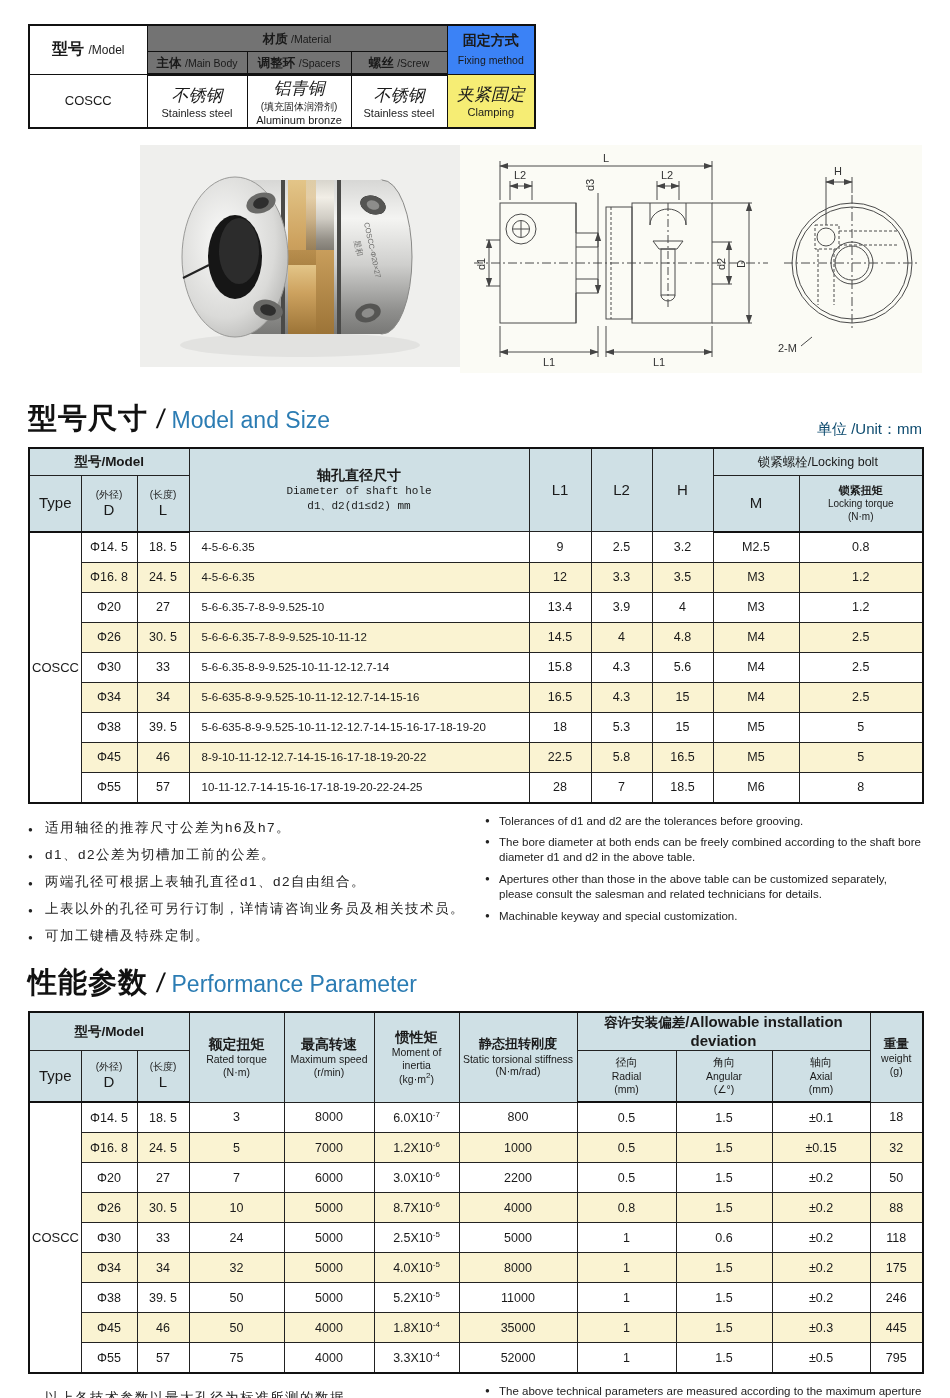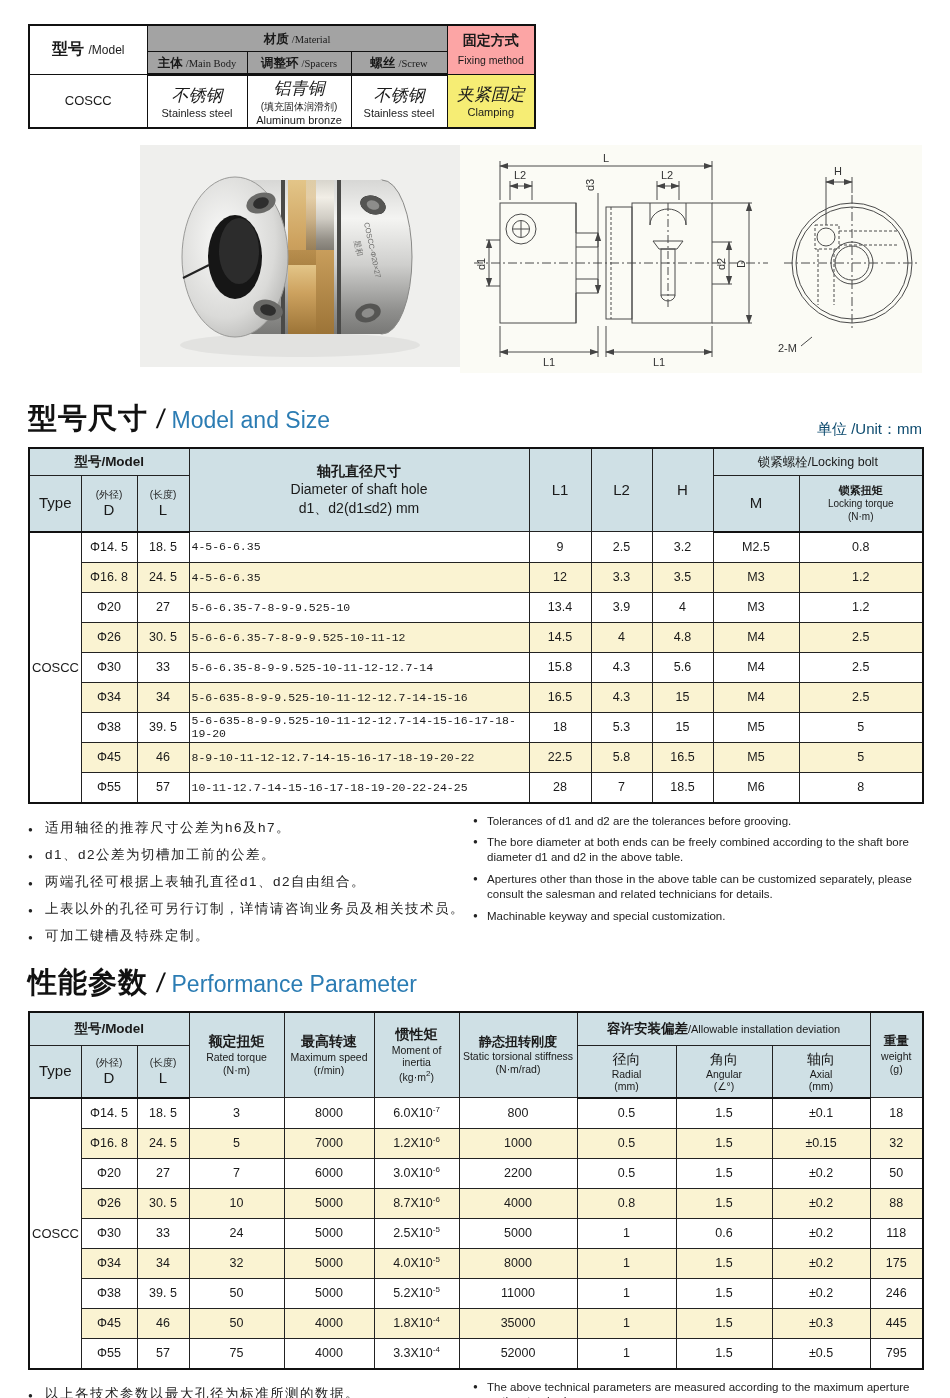--- a/index.html
+++ b/index.html
@@ -3,22 +3,22 @@
 <meta charset="utf-8">
 <style>
   html,body{margin:0;padding:0;background:#ffffff;}
   body{width:950px;min-height:1398px;font-family:"Liberation Sans","DejaVu Sans",sans-serif;color:#1a1a1a;}
   .page{padding:24px 28px 10px 28px;width:894px;}
 
   
   table{border-collapse:collapse;table-layout:fixed;}
   .mat-table{width:506px;border:2px solid #111;}
   .mat-table td{border:1px solid #111;text-align:center;vertical-align:middle;padding:1px 2px;}
-  .mat-table .hdr{background:#a3a3a3;font-family:Liberation Serif, serif;}
-  .mat-table .yellow-hdr{background:#fca5a5;}
+  .mat-table .hdr{background:#737373;}
+  .mat-table .yellow-hdr{background:#3b82f6;}
   .mat-table .yellow-cell{background:#f6ed74;}
   .mat-table tr.hdr-bottom td{border-bottom:3px solid #111;}
   .mt-zh-big{font-size:16px;font-weight:bold;}
   .mt-en-big{font-size:12px;}
   .mt-zh{font-size:12.5px;font-weight:bold;}
   .mt-en{font-size:10.5px;}
   .mt-cell-zh{font-size:17px;display:block;font-style:italic;}
   .mt-cell-note{font-size:10px;display:block;}
   .mt-cell-en{font-size:11px;display:block;}
   .h-r1{height:26px;}
@@ -40,32 +40,32 @@
   .t-unit{margin-left:auto;font-size:15px;color:#0c4a6e;align-self:flex-end;}
 
   
   .data-table{width:894px;border:2px solid #111;}
   .data-table td,.data-table th{border:1px solid #222;text-align:center;vertical-align:middle;padding:0 2px;font-weight:normal;}
   .data-table thead th{background:#cfe0e5;}
   .data-table thead tr:last-child th{border-bottom:2px solid #111;}
   .data-table tbody td{font-size:12.5px;height:29px;background:#fff;}
   .data-table tbody tr.cream td{background:#faf3d2;}
   .data-table tbody td.type-cell{font-size:13px;background:#fff;}
-  .data-table tbody td.left{text-align:left;padding-left:2px;font-size:11.5px;font-family:Liberation Mono, monospace;}
+  .data-table tbody td.left{text-align:left;padding-left:12px;font-size:11.5px;}
   .hd-zh{font-size:14px;font-weight:bold;display:block;line-height:1.25;}
   .hd-zh-inline{font-size:13.5px;font-weight:bold;}
   .hd-en{font-size:10.5px;display:block;line-height:1.2;}
-  .hd-mid{font-size:14px;display:block;line-height:1.3;}
+  .hd-mid{font-size:11px;display:block;line-height:1.3;font-family:Liberation Mono, monospace;}
   .hd-note{font-size:10px;display:block;line-height:1.3;}
   .hd-sym{font-size:15px;display:block;line-height:1.2;}
   .hd-big{font-size:15px;}
   sup{font-size:8px;}
 
   
-  .notes{display:flex;margin:10px 0 4px 0;}
+  .notes{display:flex;margin:10px 0 4px 0;gap:12px;}
   .notes ul{list-style:none;margin:0;padding:0;}
   .notes-zh{width:445px;}
   .notes-zh li{font-size:13.5px;letter-spacing:1.5px;line-height:2.0;position:relative;padding-left:17px;color:#222;}
   .notes-en{flex:1;padding-left:16px;}
   .notes-en li{font-size:11.5px;line-height:1.3;margin-bottom:7px;position:relative;padding-left:14px;color:#222;}
   .notes li::before{content:"●";position:absolute;left:0;font-size:8px;}
   .notes-zh li::before{top:8px;}
   .notes-en li::before{top:2px;}
 </style>
 </head>
@@ -465,21 +465,21 @@
         <th rowspan="2">
             <span class="hd-zh">惯性矩</span>
             <span class="hd-en">Moment of inertia</span>
             <span class="hd-en">(kg·m<sup>2</sup>)</span>
           </th>
         <th rowspan="2">
             <span class="hd-zh" style="font-size:13px;">静态扭转刚度</span>
             <span class="hd-en">Static torsional stiffness</span>
             <span class="hd-en">(N·m/rad)</span>
           </th>
-        <th colspan="3"><span class="hd-zh-inline">容许安装偏差</span><span style="font-size:11px;">/Allowable installation deviation</span></th>
+        <th colspan="3"><span class="hd-zh-inline">容许安装偏差</span><span style="font-size:15px;font-weight:bold;">/Allowable installation deviation</span></th>
         <th rowspan="2">
             <span class="hd-zh" style="font-size:12.5px;">重量</span>
             <span class="hd-en">weight</span>
             <span class="hd-en">(g)</span>
           </th>
       </tr>
       <tr style="height:52px;">
         <th><span class="hd-big">Type</span></th>
         <th>
             <span class="hd-note">(外径)</span>

